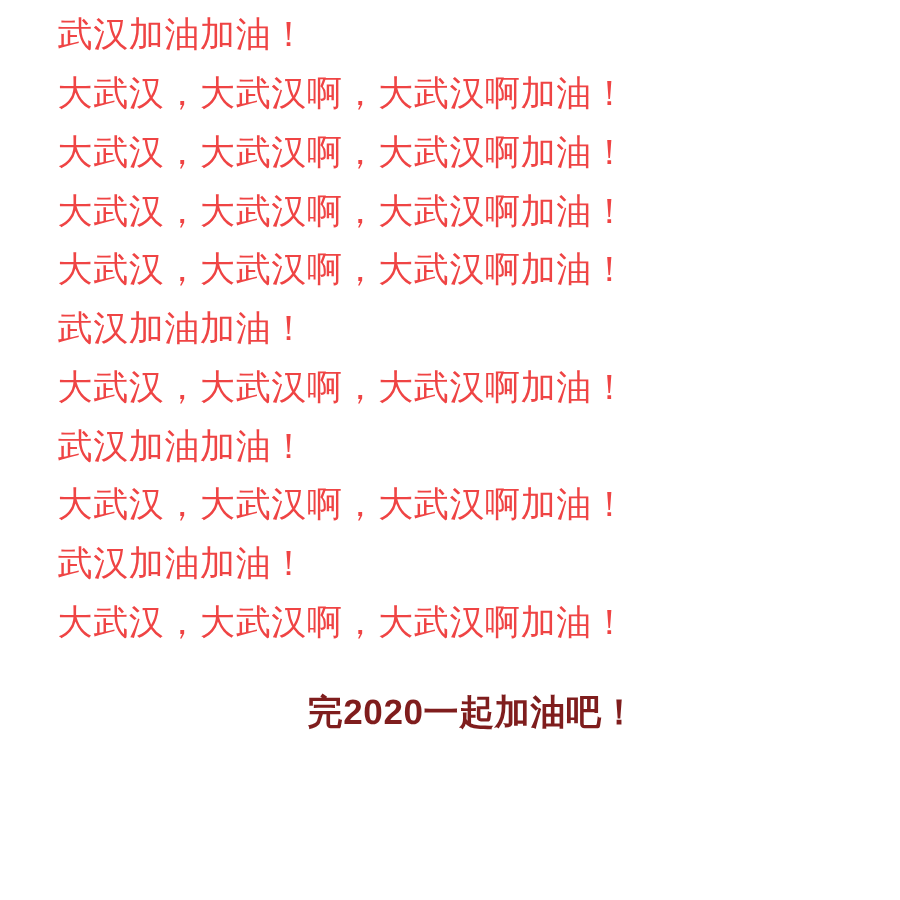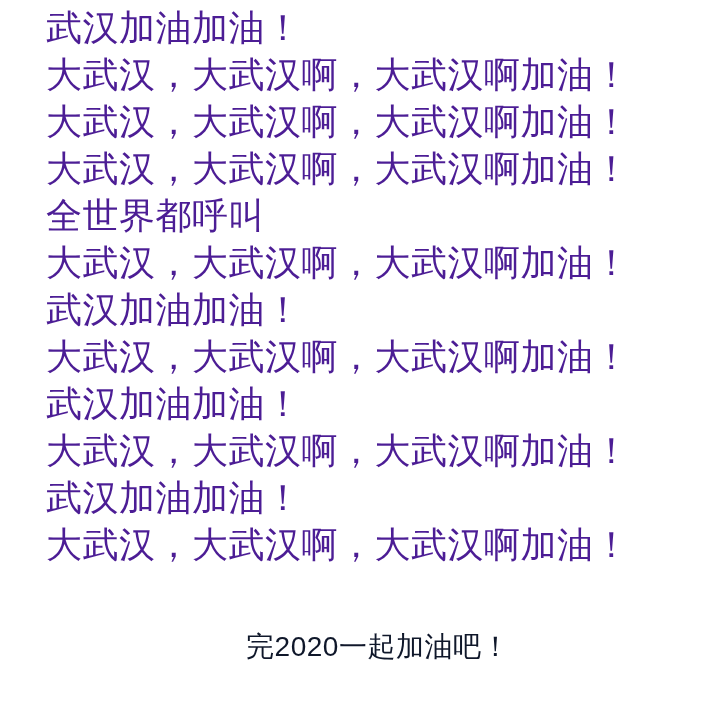--- a/index.html
+++ b/index.html
@@ -20,49 +20,48 @@
     width: 720px;
     height: 720px;
     background: #ffffff;
   }
   .lyrics-block {
     padding-top: 4px;
     padding-left: 46px;
     padding-right: 10px;
   }
   .lyric-line {
-    font-size: 36px;
+    font-size: 28px;
     line-height: 47px;
     height: 47px;
-    color: #4c1d95;
+    color: #ef4444;
     letter-spacing: 0.5px;
     white-space: nowrap;
     font-weight: 400;
   }
   .ending-line {
-    margin-top: 55px;
+    margin-top: 25px;
     font-size: 28px;
     line-height: 47px;
     height: 47px;
-    color: #0f172a;
+    color: #7f1d1d;
     letter-spacing: 0.5px;
     text-align: center;
-    font-weight: 400;
+    font-weight: 700;
   }
 </style>
 </head>
 <body>
 
 <div class="lyrics-page">
   <div class="lyrics-block">
     <div class="lyric-line">武汉加油加油！</div>
     <div class="lyric-line">大武汉，大武汉啊，大武汉啊加油！</div>
     <div class="lyric-line">大武汉，大武汉啊，大武汉啊加油！</div>
     <div class="lyric-line">大武汉，大武汉啊，大武汉啊加油！</div>
-    <div class="lyric-line">全世界都呼叫</div>
     <div class="lyric-line">大武汉，大武汉啊，大武汉啊加油！</div>
     <div class="lyric-line">武汉加油加油！</div>
     <div class="lyric-line">大武汉，大武汉啊，大武汉啊加油！</div>
     <div class="lyric-line">武汉加油加油！</div>
     <div class="lyric-line">大武汉，大武汉啊，大武汉啊加油！</div>
     <div class="lyric-line">武汉加油加油！</div>
     <div class="lyric-line">大武汉，大武汉啊，大武汉啊加油！</div>
     <div class="ending-line">完2020一起加油吧！</div>
   </div>
 </div>

